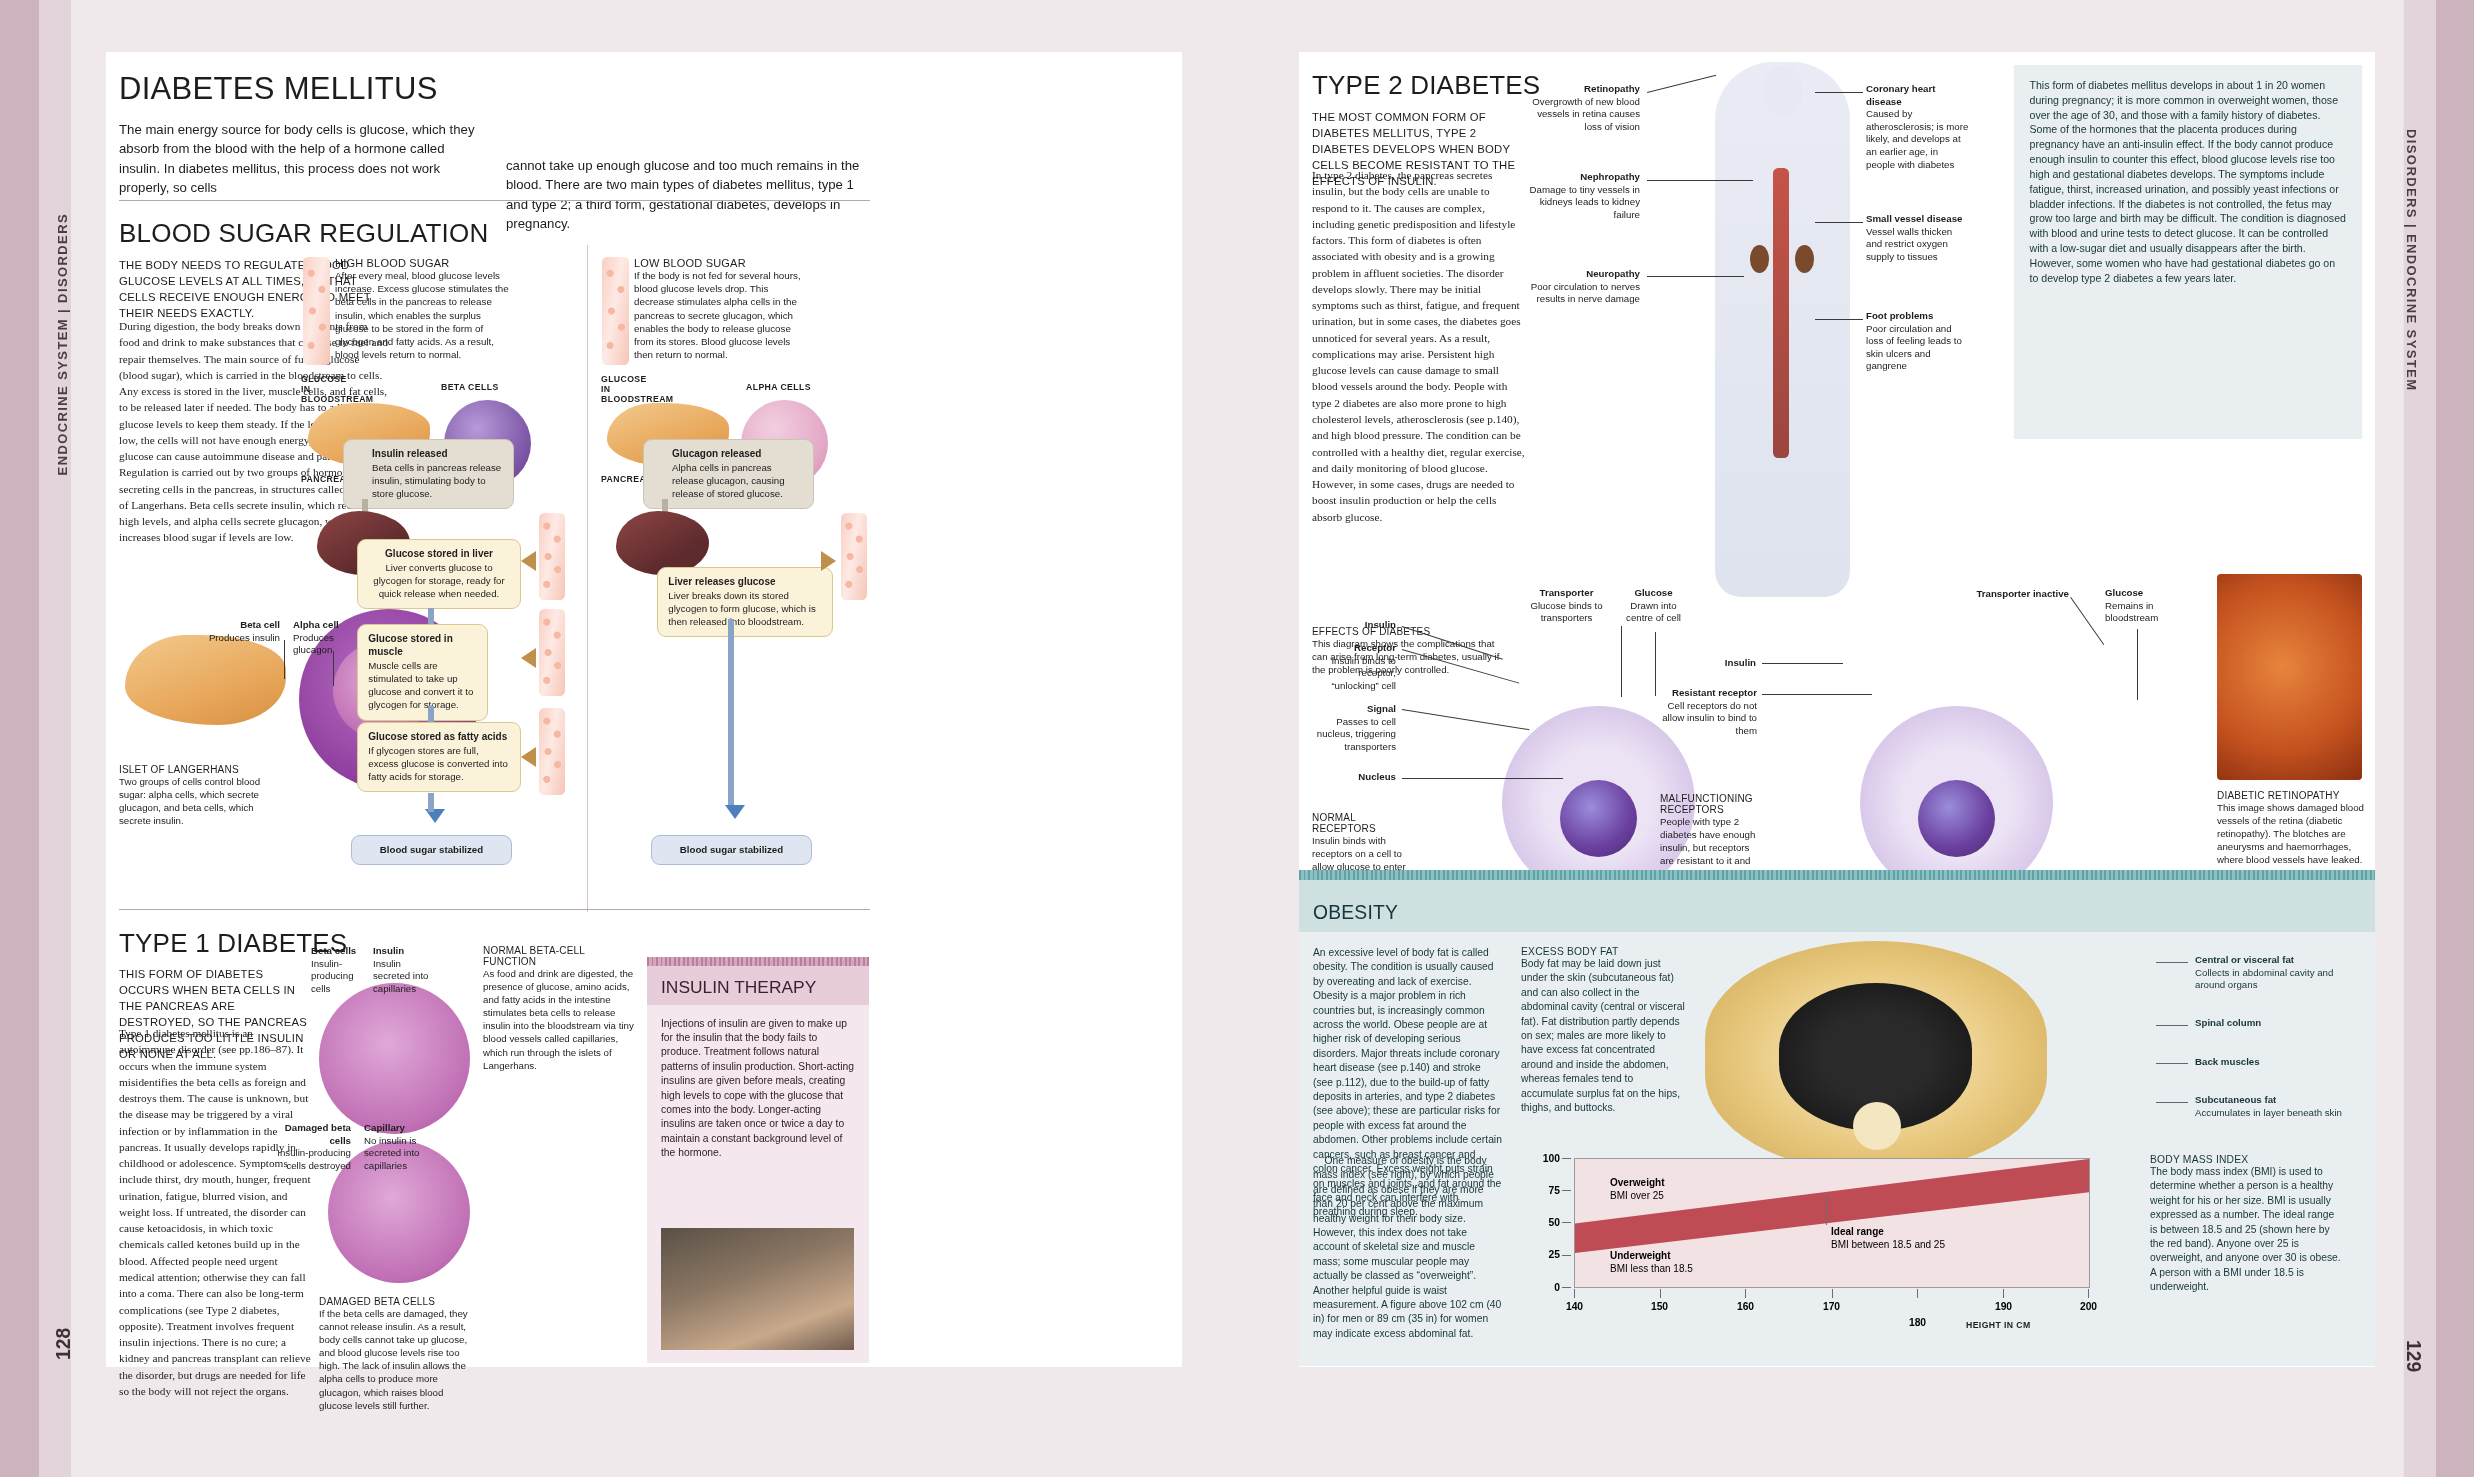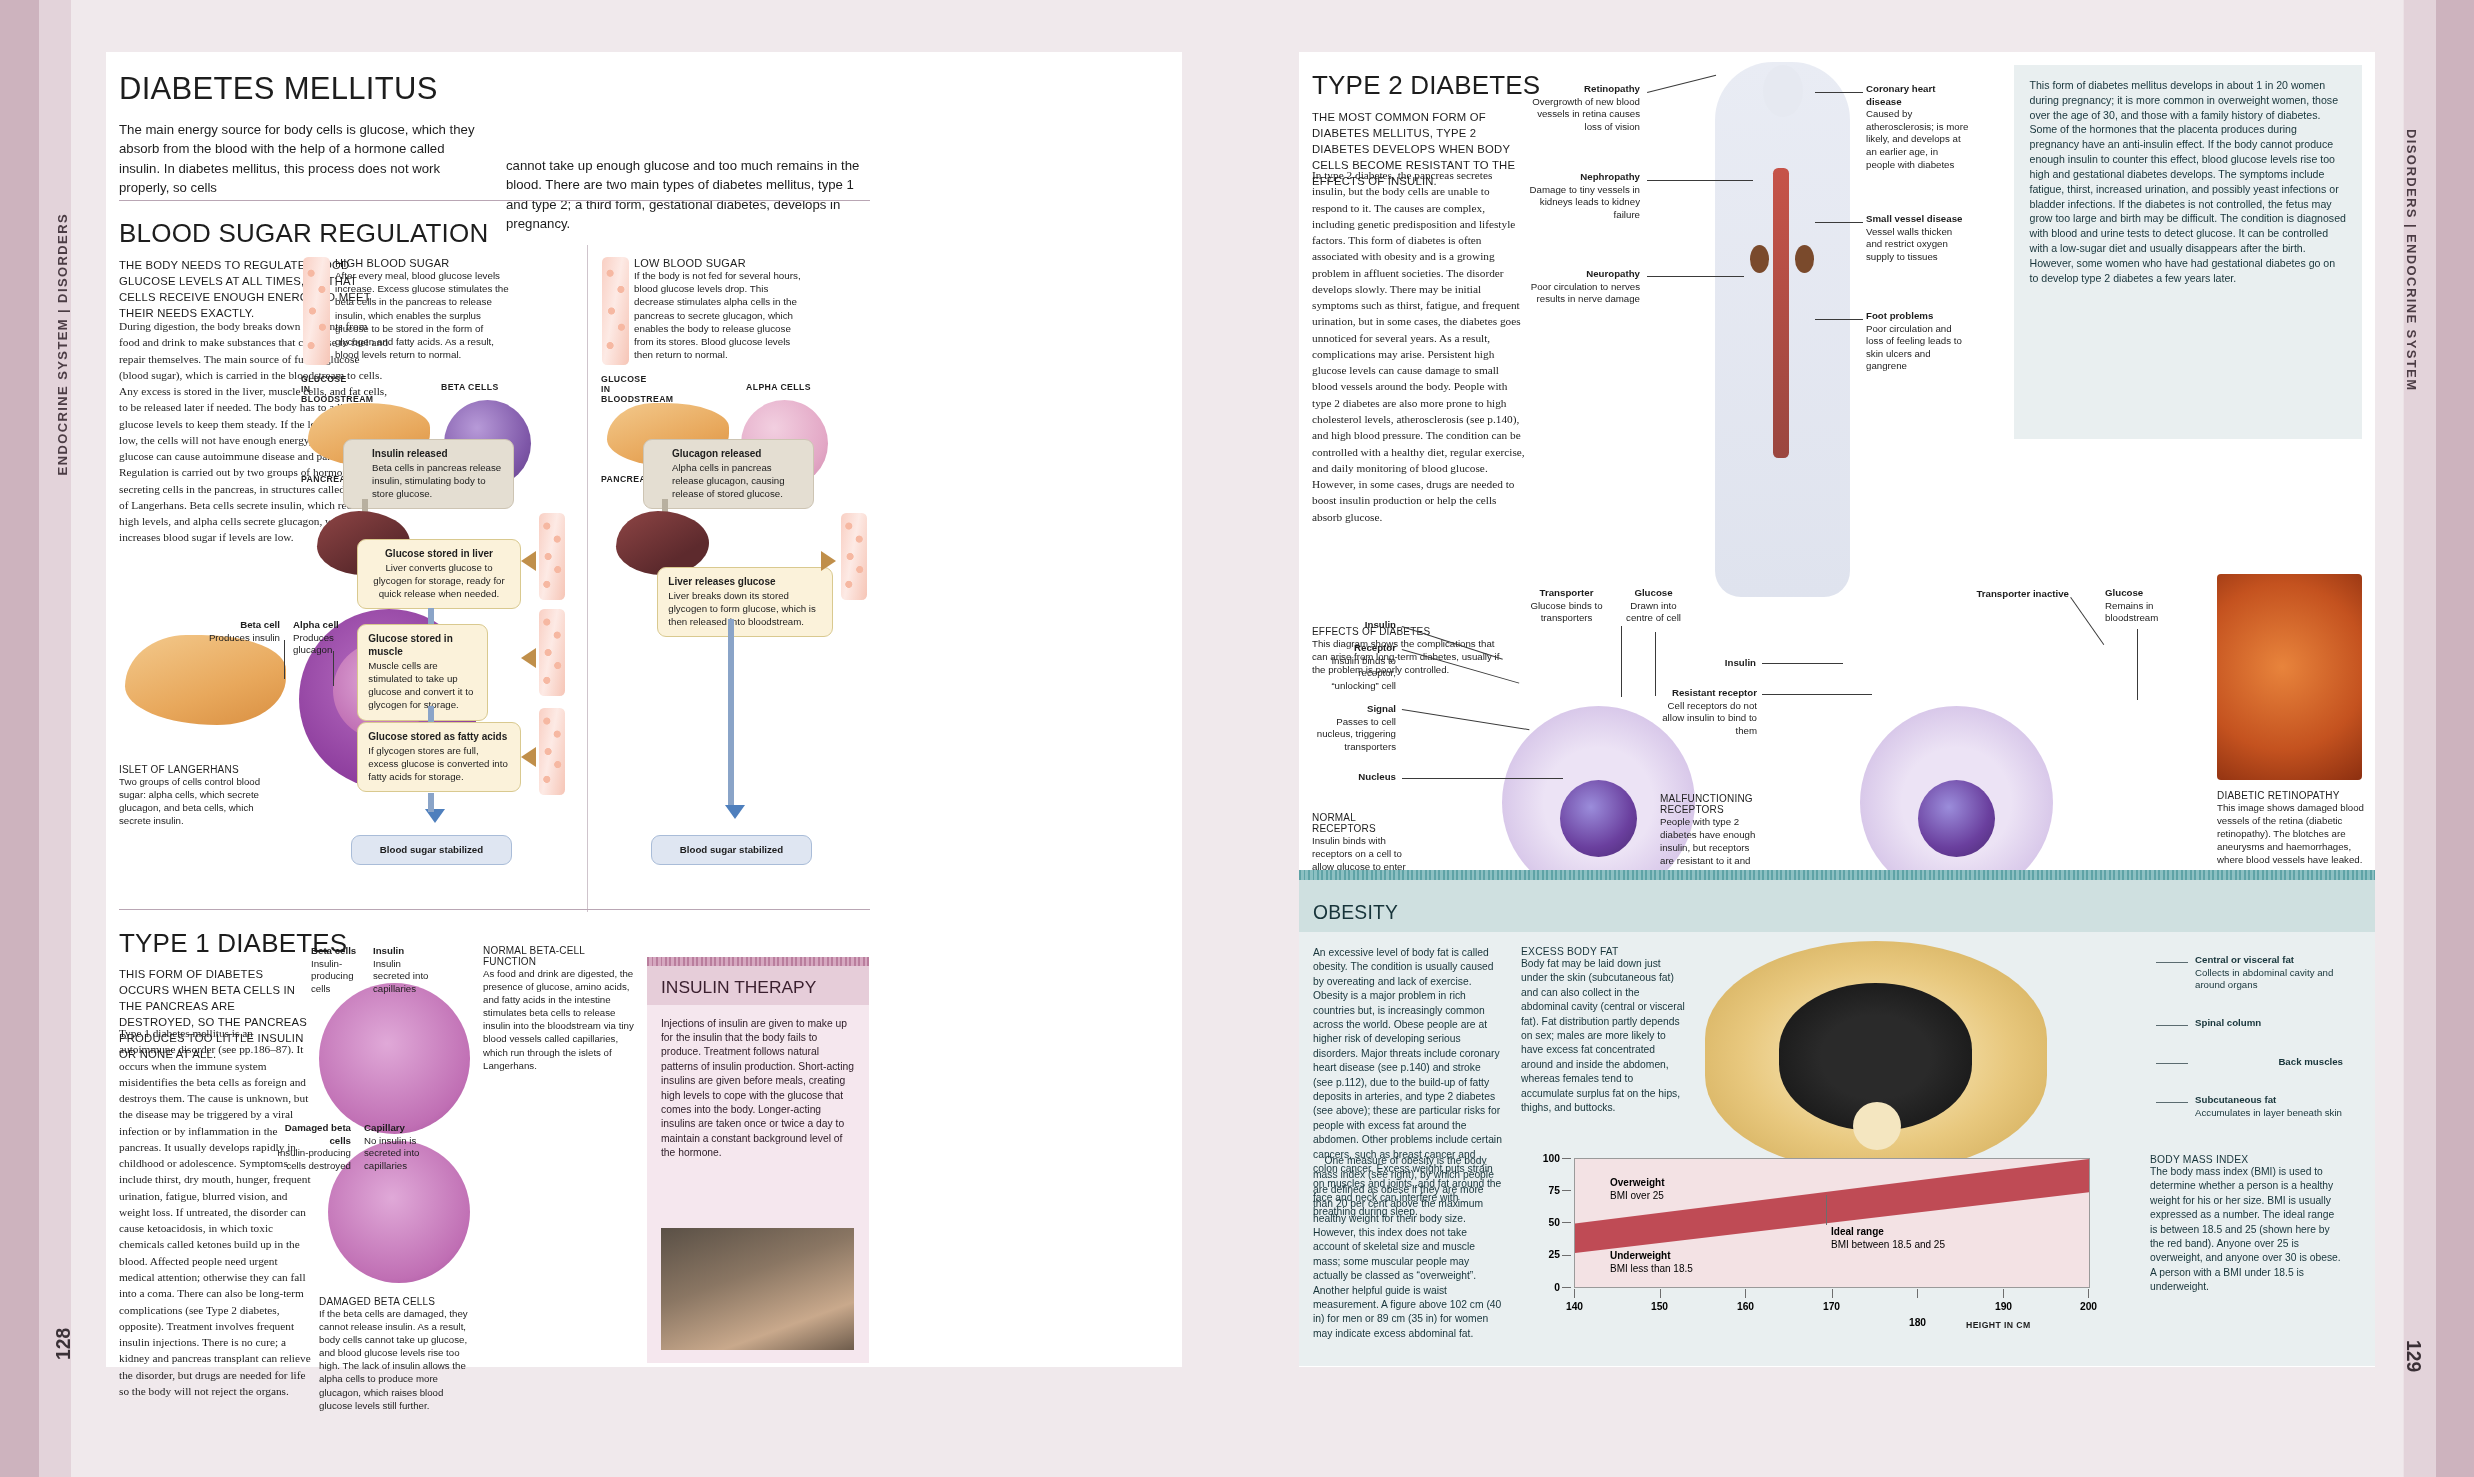--- a/index.html
+++ b/index.html
@@ -490,21 +490,21 @@
         <b>Central or visceral fat</b><br>
         <span>Collects in abdominal cavity and around organs</span>
       </div>
       <div class="lead" style="left:857px;top:92px;width:32px;background:#5b6b70;"></div>
 
       <div class="lbl" style="left:896px;top:147px;width:148px;color:#17343a;">
         <b>Spinal column</b>
       </div>
       <div class="lead" style="left:857px;top:155px;width:32px;background:#5b6b70;"></div>
 
-      <div class="lbl" style="left:896px;top:186px;width:148px;color:#17343a;text-align:right;">
+      <div class="lbl" style="left:896px;top:186px;width:148px;color:#17343a;">
         <b>Back muscles</b>
       </div>
       <div class="lead" style="left:857px;top:193px;width:32px;background:#5b6b70;"></div>
 
       <div class="lbl" style="left:896px;top:224px;width:148px;color:#17343a;">
         <b>Subcutaneous fat</b><br>
         <span>Accumulates in layer beneath skin</span>
       </div>
       <div class="lead" style="left:857px;top:232px;width:32px;background:#5b6b70;"></div>
 

